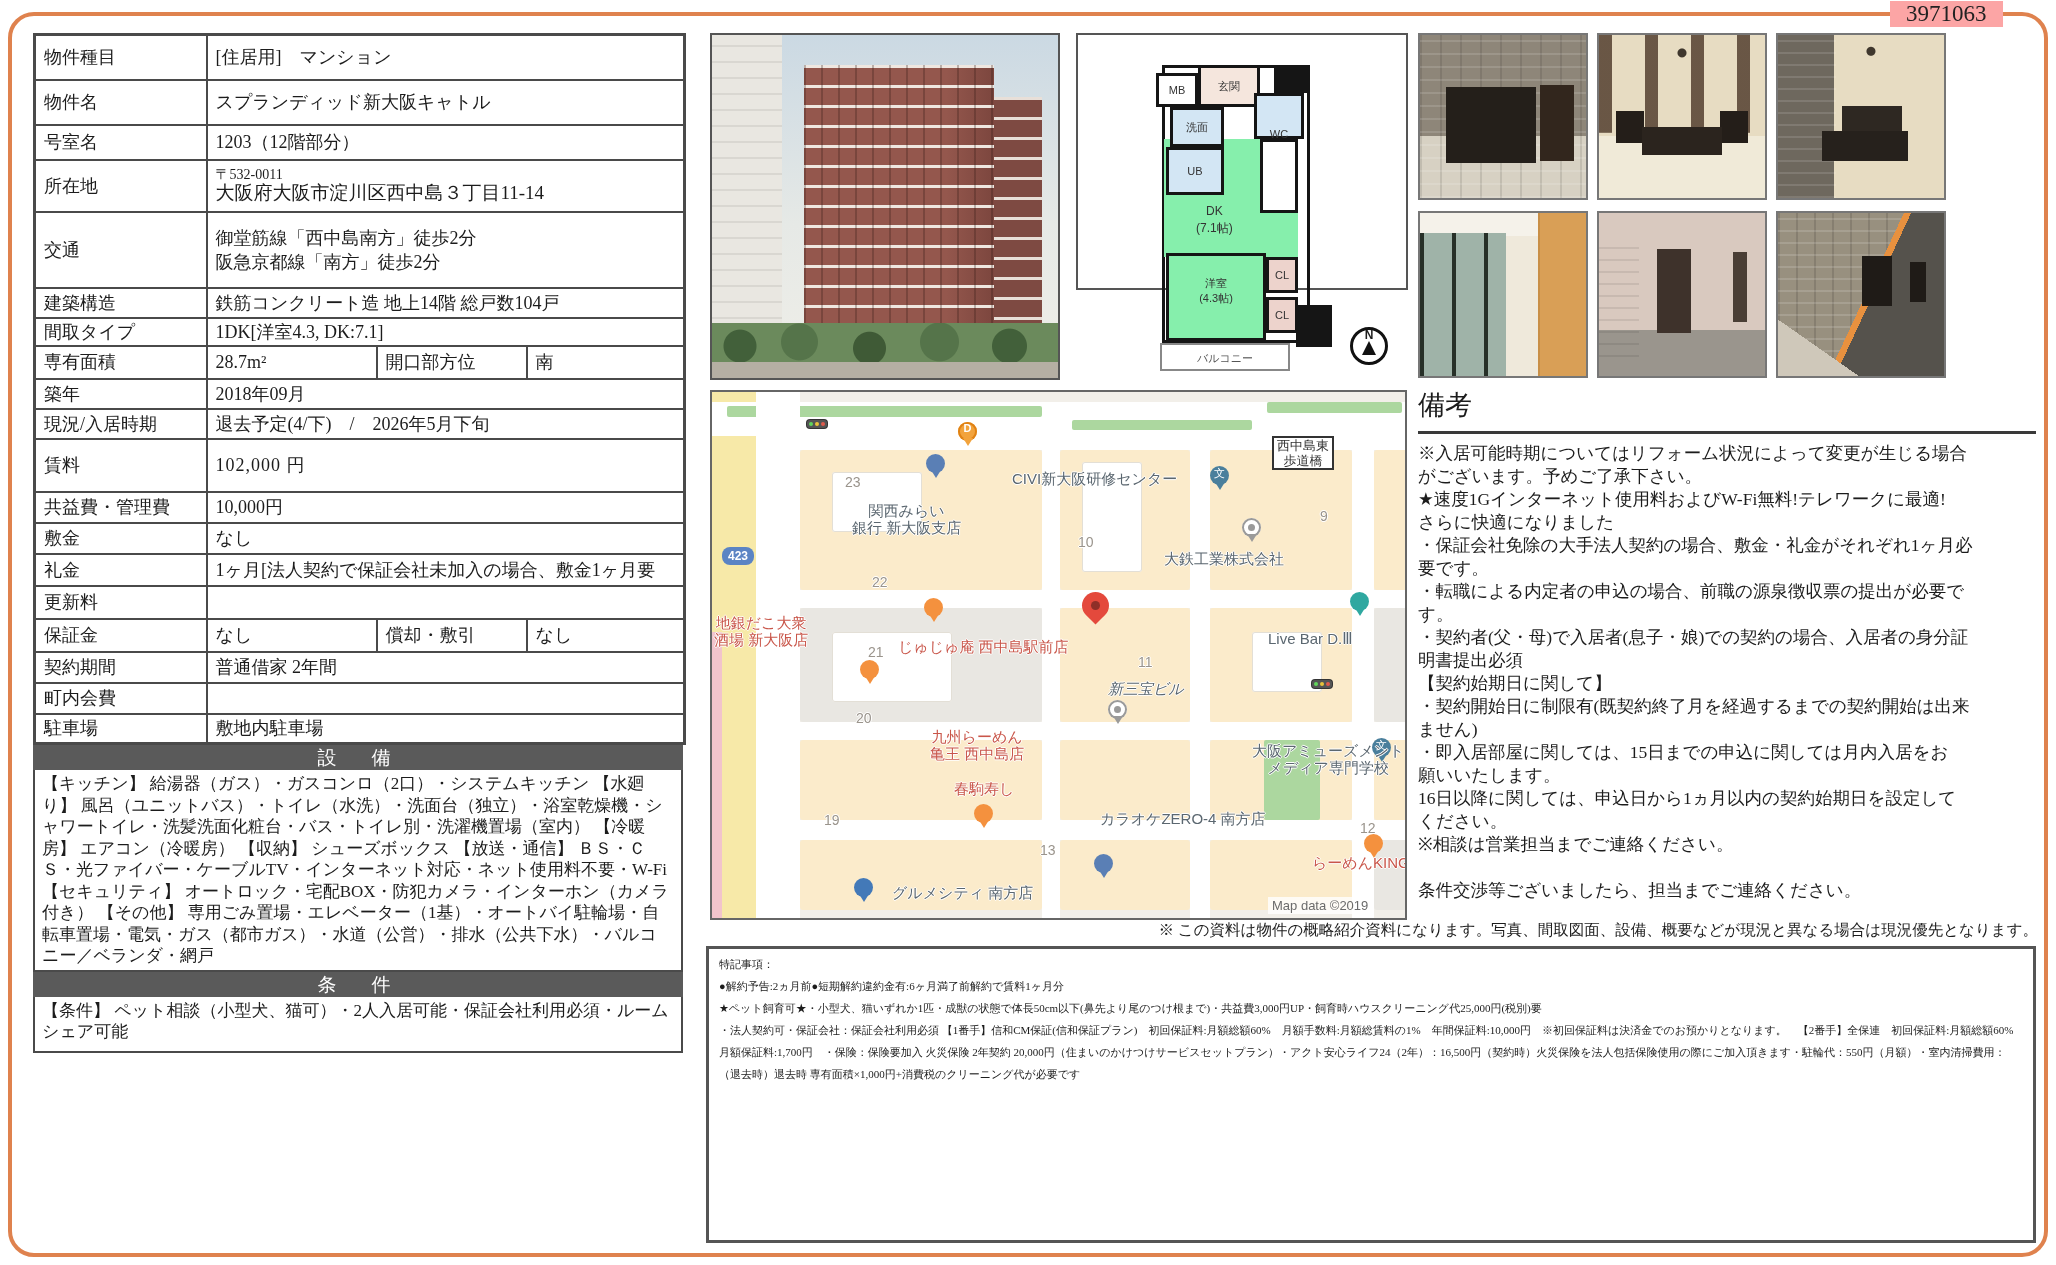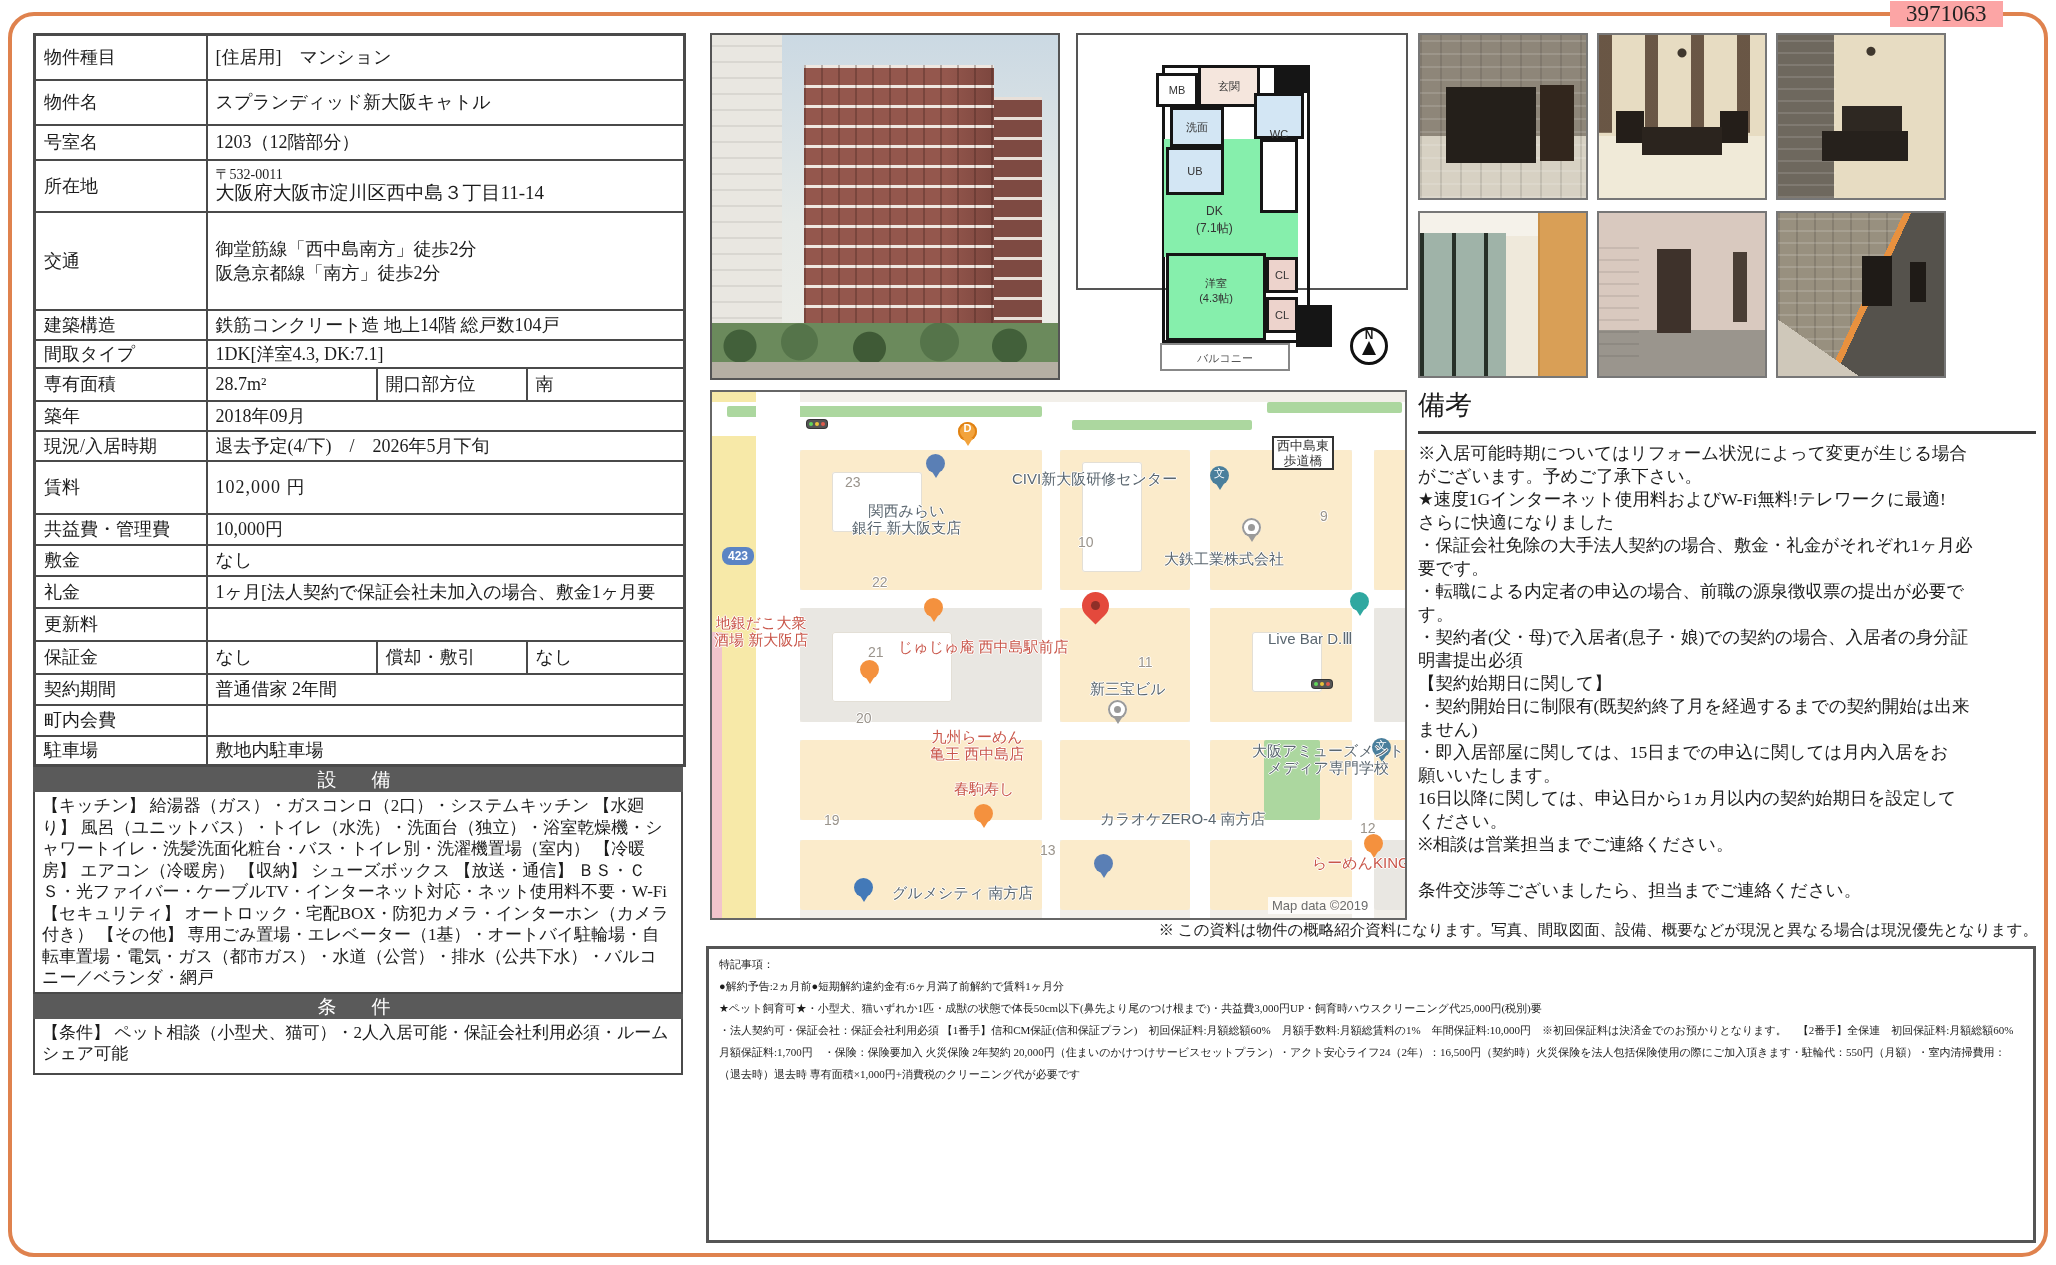--- a/index.html
+++ b/index.html
@@ -185,21 +185,21 @@
         <td class="lbl">号室名</td>
         <td colspan="3">1203（12階部分）</td>
       </tr>
       <tr style="height:52px">
         <td class="lbl">所在地</td>
         <td colspan="3">
           <span class="zip">〒532-0011</span>
           <span class="addr">大阪府大阪市淀川区西中島３丁目11-14</span>
         </td>
       </tr>
-      <tr style="height:98px">
+      <tr style="height:76px">
         <td class="lbl-sm v-top">交通</td>
         <td colspan="3" class="prewrap v-top">御堂筋線「西中島南方」徒歩2分
 阪急京都線「南方」徒歩2分</td>
       </tr>
       <tr style="height:30px">
         <td class="lbl-md">建築構造</td>
         <td colspan="3">鉄筋コンクリート造 地上14階 総戸数104戸</td>
       </tr>
       <tr style="height:26px">
         <td class="lbl">間取タイプ</td>
@@ -375,21 +375,21 @@
     <div class="mlabel mnum" style="left:608px;top:116px;">9</div>
     <div class="mlabel mnum" style="left:366px;top:142px;">10</div>
     <div class="mlabel" style="left:452px;top:158px;">大鉄工業株式会社</div>
     <div class="mlabel mnum" style="left:160px;top:182px;">22</div>
     <div class="mlabel mfood" style="left:2px;top:222px;">地銀だこ大衆
 酒場 新大阪店</div>
     <div class="mlabel mfood" style="left:186px;top:246px;">じゅじゅ庵 西中島駅前店</div>
     <div class="mlabel" style="left:556px;top:238px;">Live Bar D.Ⅲ</div>
     <div class="mlabel mnum" style="left:156px;top:252px;">21</div>
     <div class="mlabel mnum" style="left:426px;top:262px;">11</div>
-    <div class="mlabel" style="left:378px;top:288px;">新三宝ビル</div>
+    <div class="mlabel" style="left:396px;top:288px;font-style:italic;">新三宝ビル</div>
     <div class="mlabel mnum" style="left:144px;top:318px;">20</div>
     <div class="mlabel mfood ctr" style="left:218px;top:336px;">九州らーめん
 亀王 西中島店</div>
     <div class="mlabel ctr" style="left:540px;top:350px;">大阪アミューズメント
 メディア専門学校</div>
     <div class="mlabel mfood" style="left:242px;top:388px;">春駒寿し</div>
     <div class="mlabel mnum" style="left:112px;top:420px;">19</div>
     <div class="mlabel" style="left:388px;top:418px;">カラオケZERO-4 南方店</div>
     <div class="mlabel mnum" style="left:328px;top:450px;">13</div>
     <div class="mlabel mnum" style="left:648px;top:428px;">12</div>

